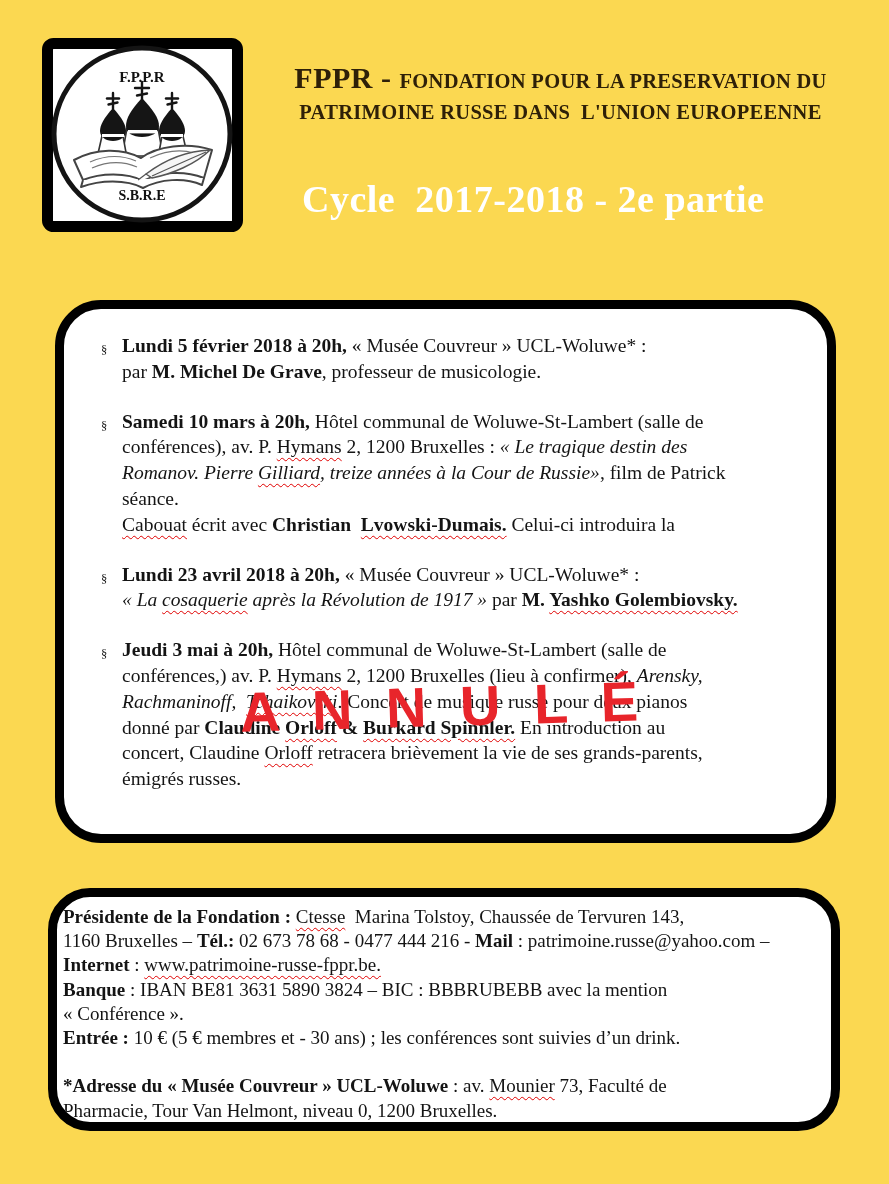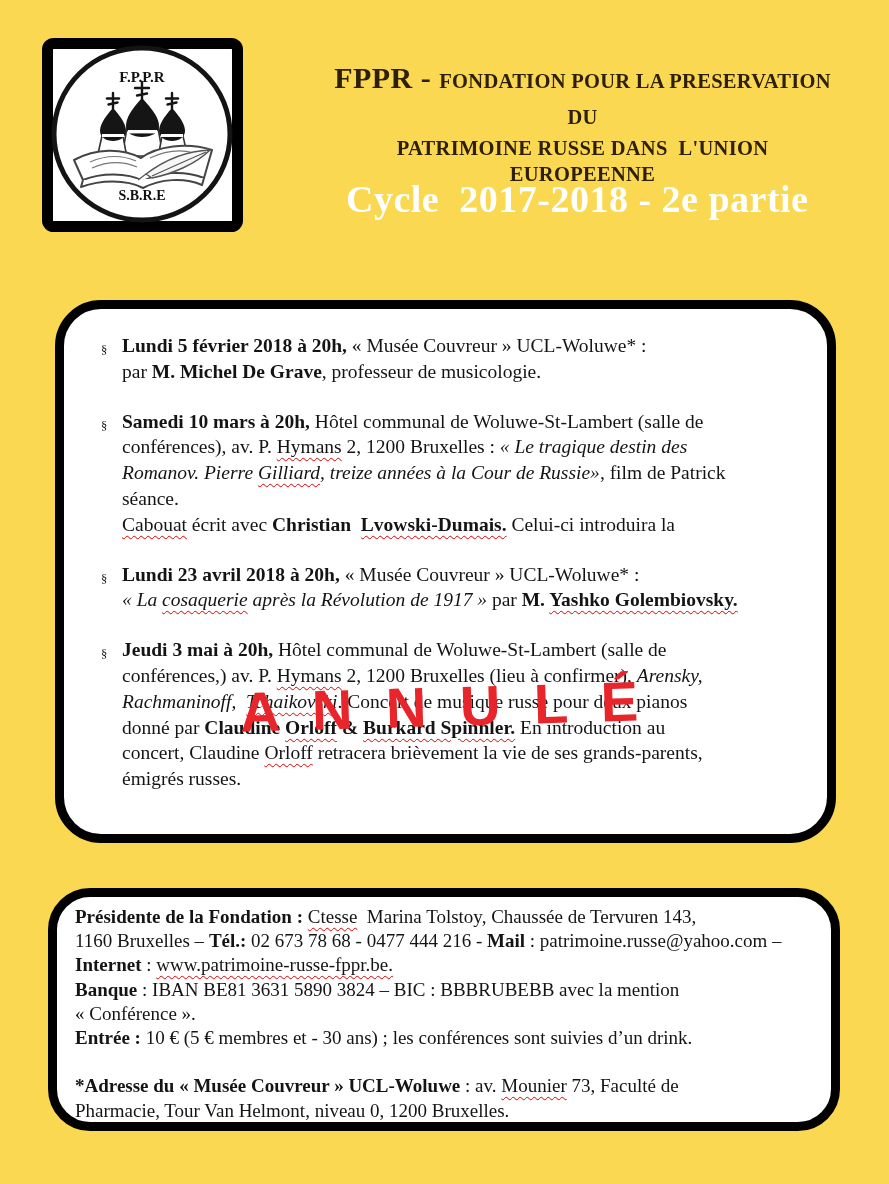--- a/index.html
+++ b/index.html
@@ -2,21 +2,21 @@
 <html><head>
 <meta charset="utf-8">
 <style>
   html,body{margin:0;padding:0;}
   body{
     width:889px;height:1184px;position:relative;overflow:hidden;
     background:#fbd851;
     font-family:"Liberation Serif", serif;
     color:#141414;
   }
-  .preserve{white-space:pre-wrap;margin-left:44px;}
+  .preserve{white-space:pre-wrap;}
 
   
   .logo-box{position:absolute;left:42px;top:38px;width:201px;height:194px;}
   .logo-box svg{display:block;width:100%;height:100%;}
 
   
   .header-title{
     position:absolute;left:288px;top:60px;width:545px;text-align:center;
     color:#2e2008;font-weight:700;
   }
@@ -62,21 +62,21 @@
     font-weight:700;font-size:56px;color:#e8252b;
     letter-spacing:9px;white-space:nowrap;
     transform:rotate(-1.6deg);
     z-index:5;
   }
 
   
   .contact-panel{
     position:absolute;left:48px;top:888px;width:792px;height:243px;
     box-sizing:border-box;background:#ffffff;border:9px solid #000;border-radius:42px;
-    padding:8px 16px 0 18px;overflow:hidden;
+    padding:8px 16px 0 6px;overflow:hidden;
     font-size:19px;line-height:24.2px;
   }
 </style>
 </head>
 <body>
 
 <div class="logo-box">
   <svg viewBox="0 0 201 194" xmlns="http://www.w3.org/2000/svg">
     <rect x="5.5" y="5.5" width="190" height="183" rx="6" fill="#ffffff" stroke="#000000" stroke-width="11"></rect>
     <ellipse cx="100" cy="96" rx="88" ry="86" fill="#ffffff" stroke="#141414" stroke-width="5"></ellipse>

